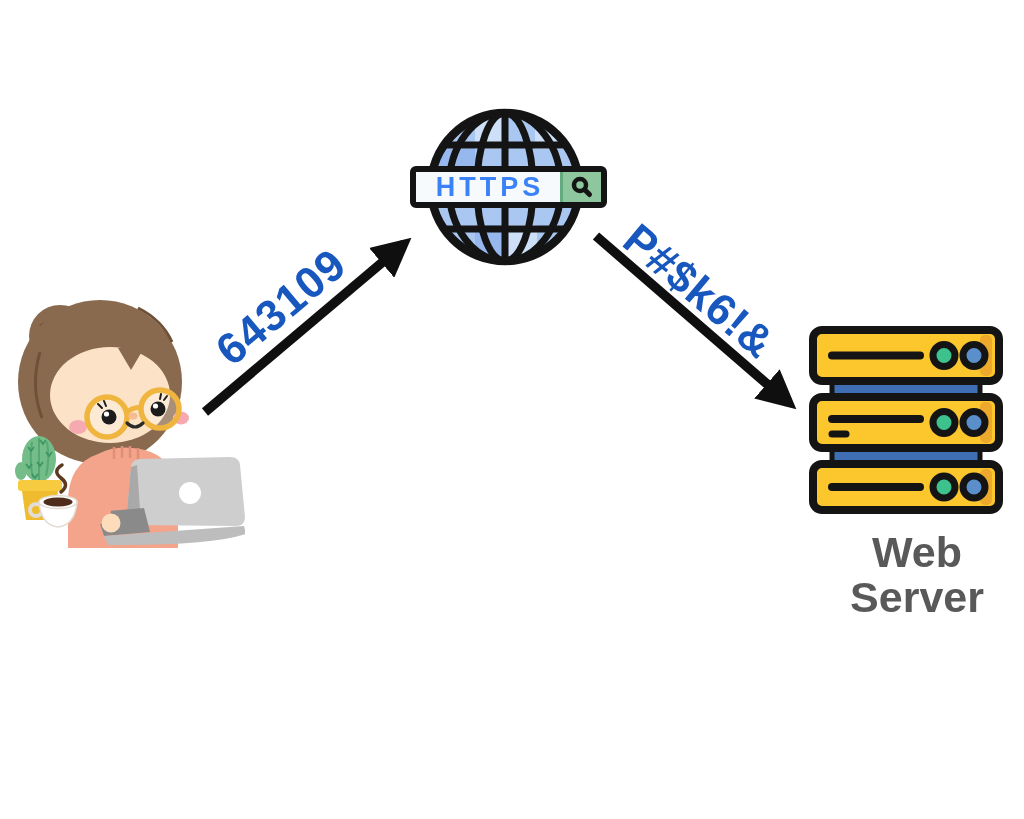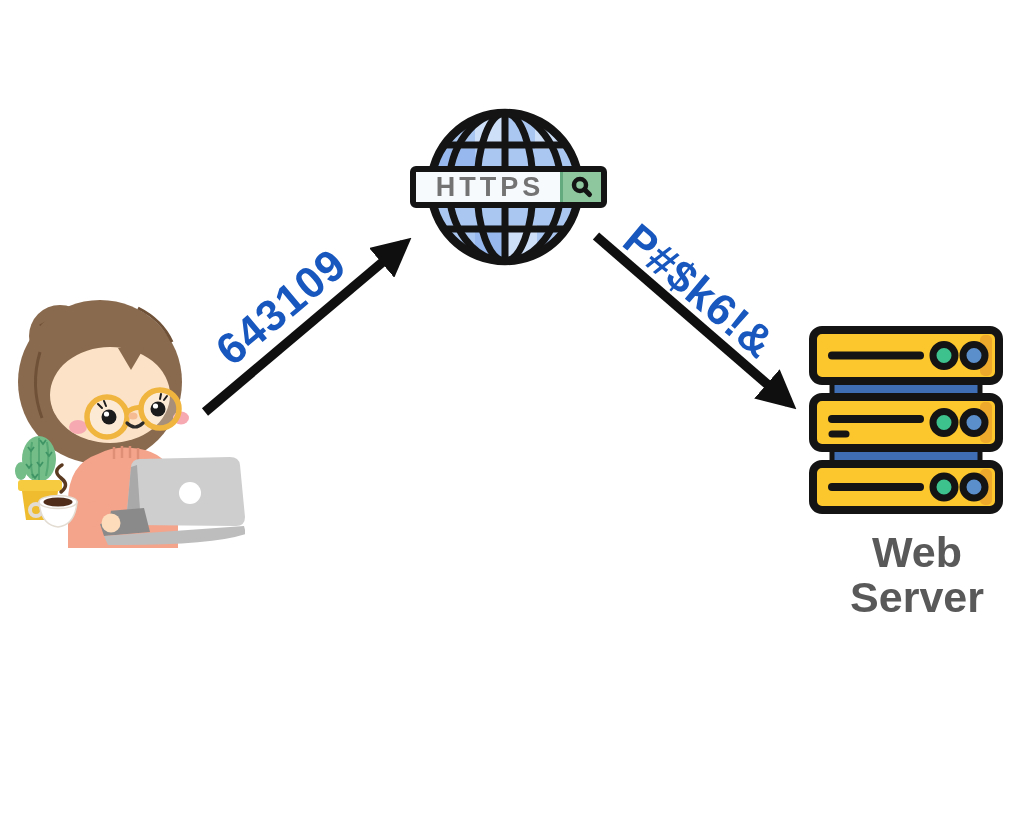--- a/index.html
+++ b/index.html
@@ -24,21 +24,21 @@
   .user-label{left:120px;top:569px;transform:translate(-50%,-50%);font-size:44px;}
   .server-label{left:917px;top:575px;transform:translate(-50%,-50%);font-size:43px;width:190px;text-align:center;}
   
   .globe-svg{position:absolute;left:423px;top:105px;z-index:2;}
   .address-bar{
     position:absolute;left:410px;top:166px;width:197px;height:42px;z-index:4;
     box-sizing:border-box;border:6px solid #141414;border-radius:6px;background:#f6fafd;
     display:flex;align-items:center;
   }
   .address-text{
-    flex:1;text-align:center;font-size:27px;font-weight:800;color:#737373;
+    flex:1;text-align:center;font-size:27px;font-weight:800;color:#3b82f6;
     letter-spacing:4px;padding-left:4px;line-height:1;
   }
   .search-btn{
     width:38px;align-self:stretch;background:#8ec79e;border-left:3px solid #63aa7e;
     display:flex;align-items:center;justify-content:center;flex:none;
   }
   .illu{position:absolute;z-index:2;}
   .user-illu{left:10px;top:296px;}
   .server-illu{left:808px;top:326px;}
 </style>

